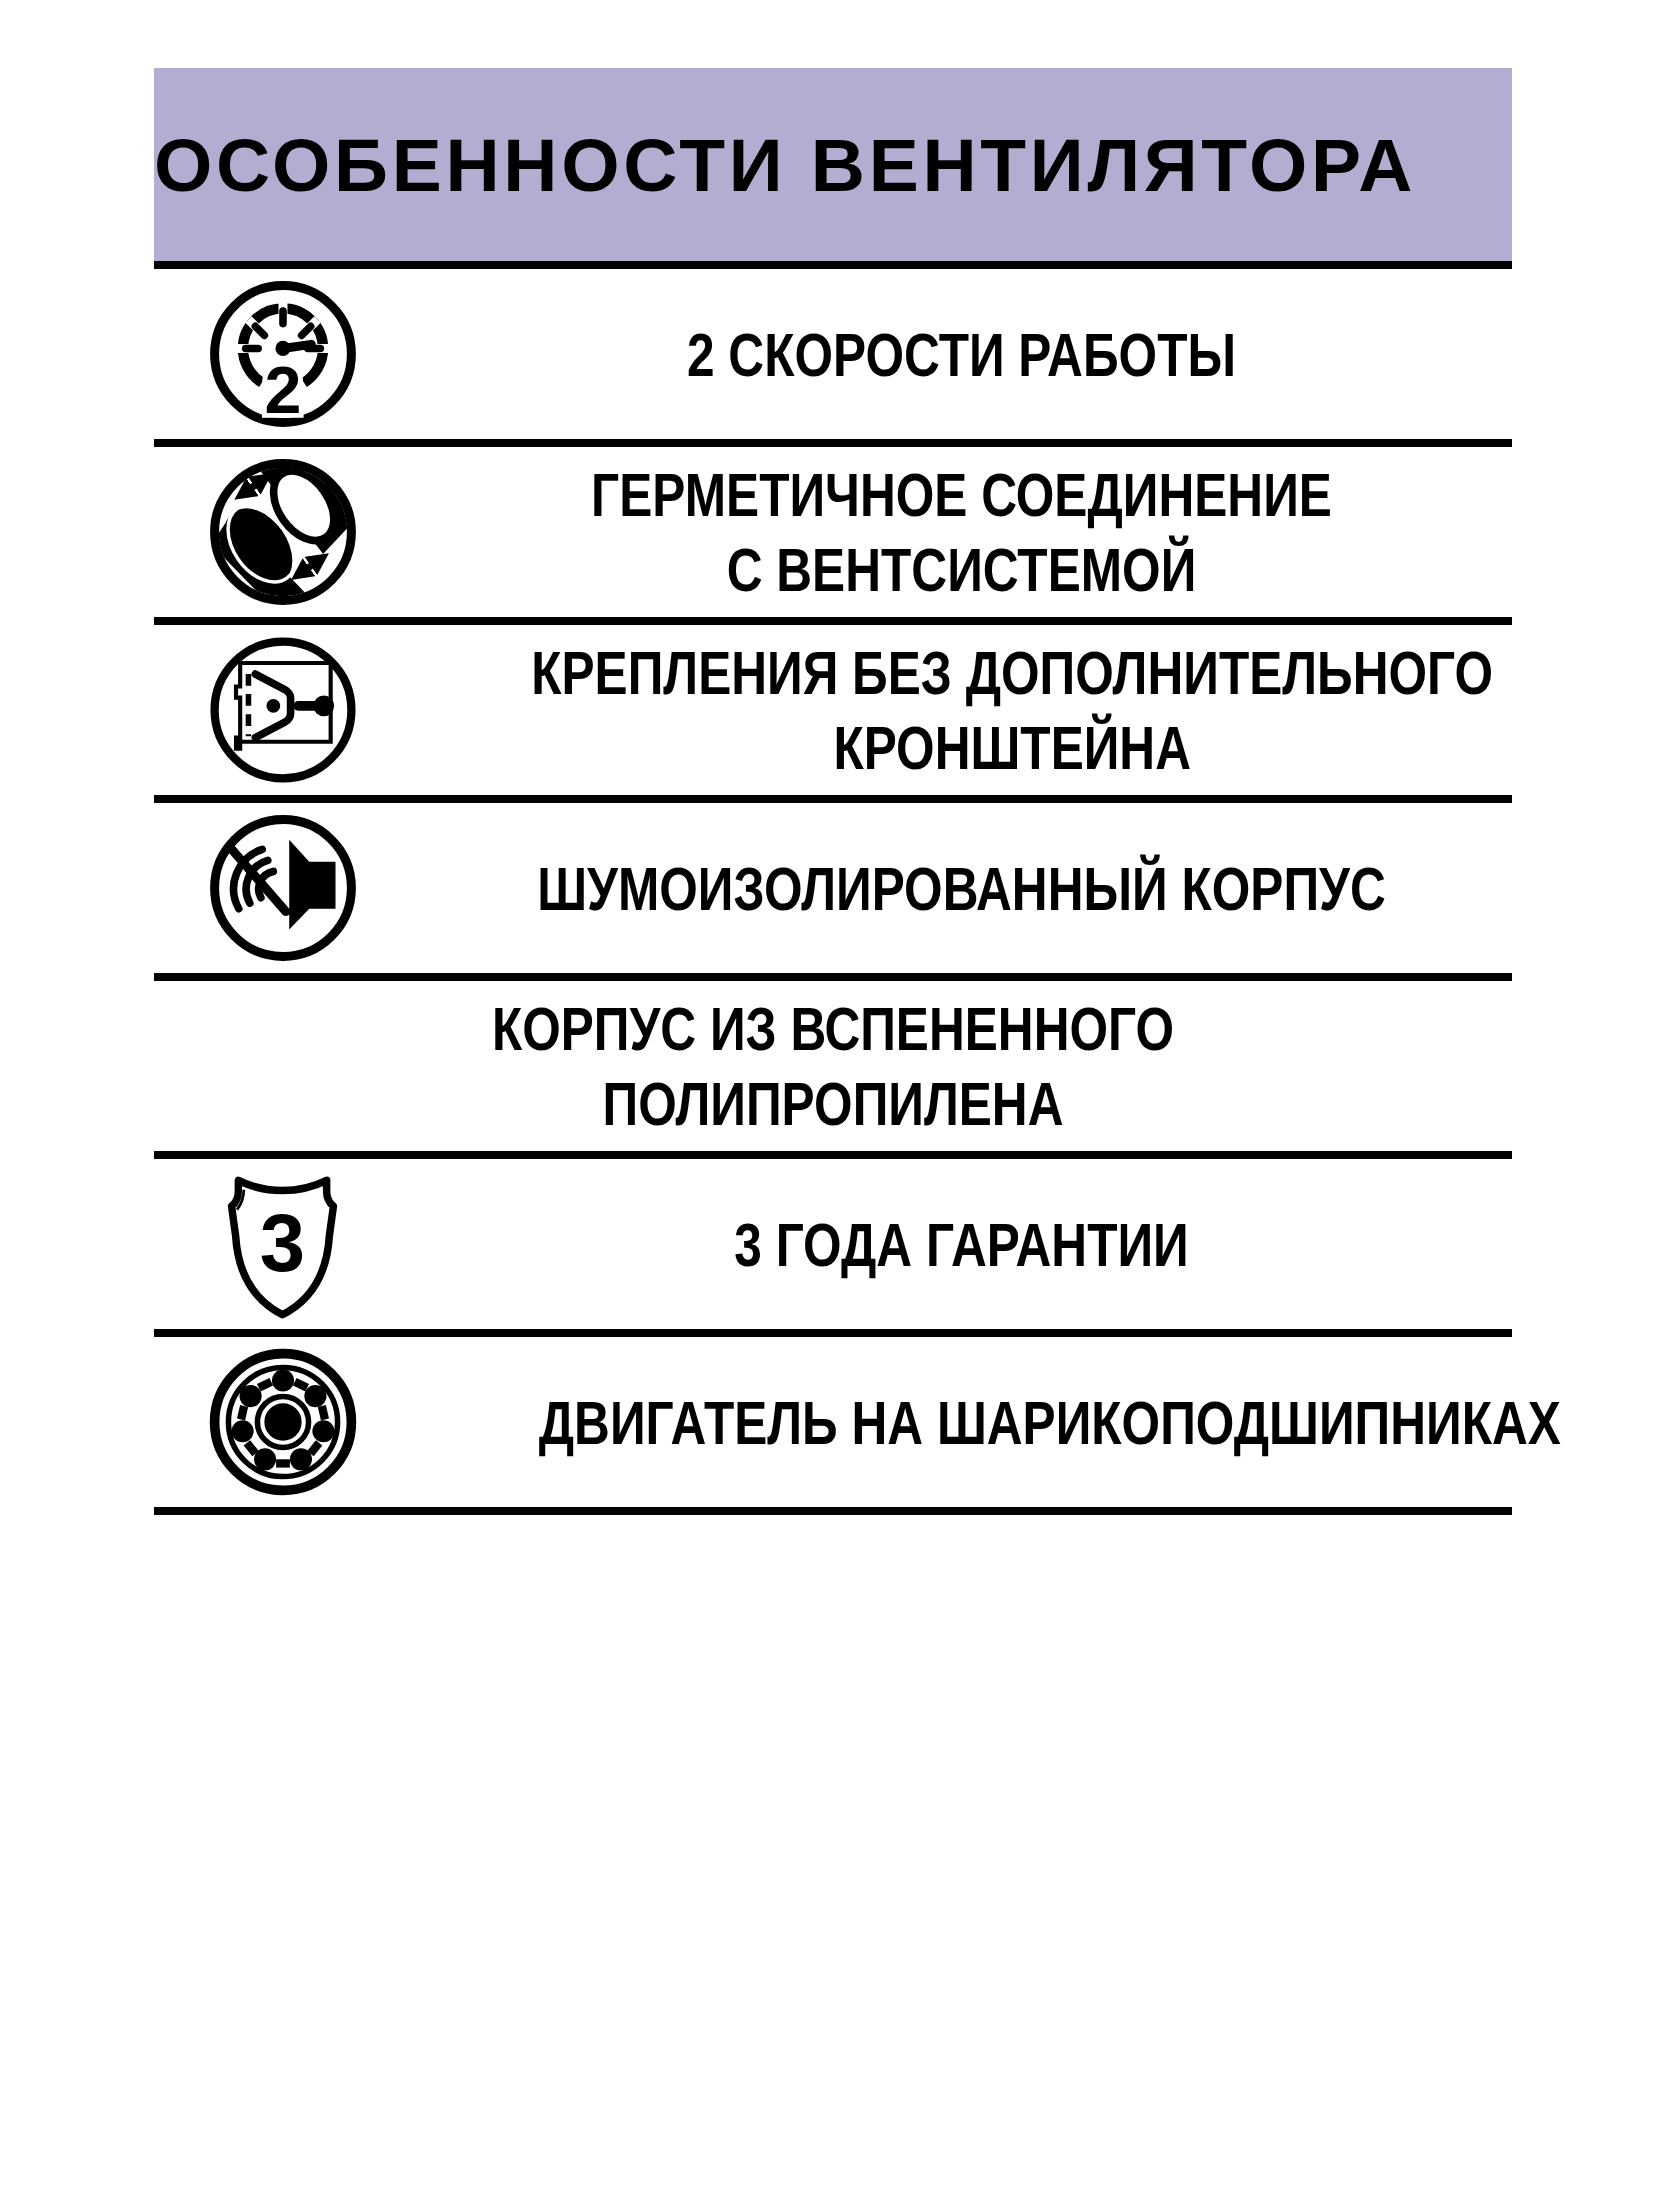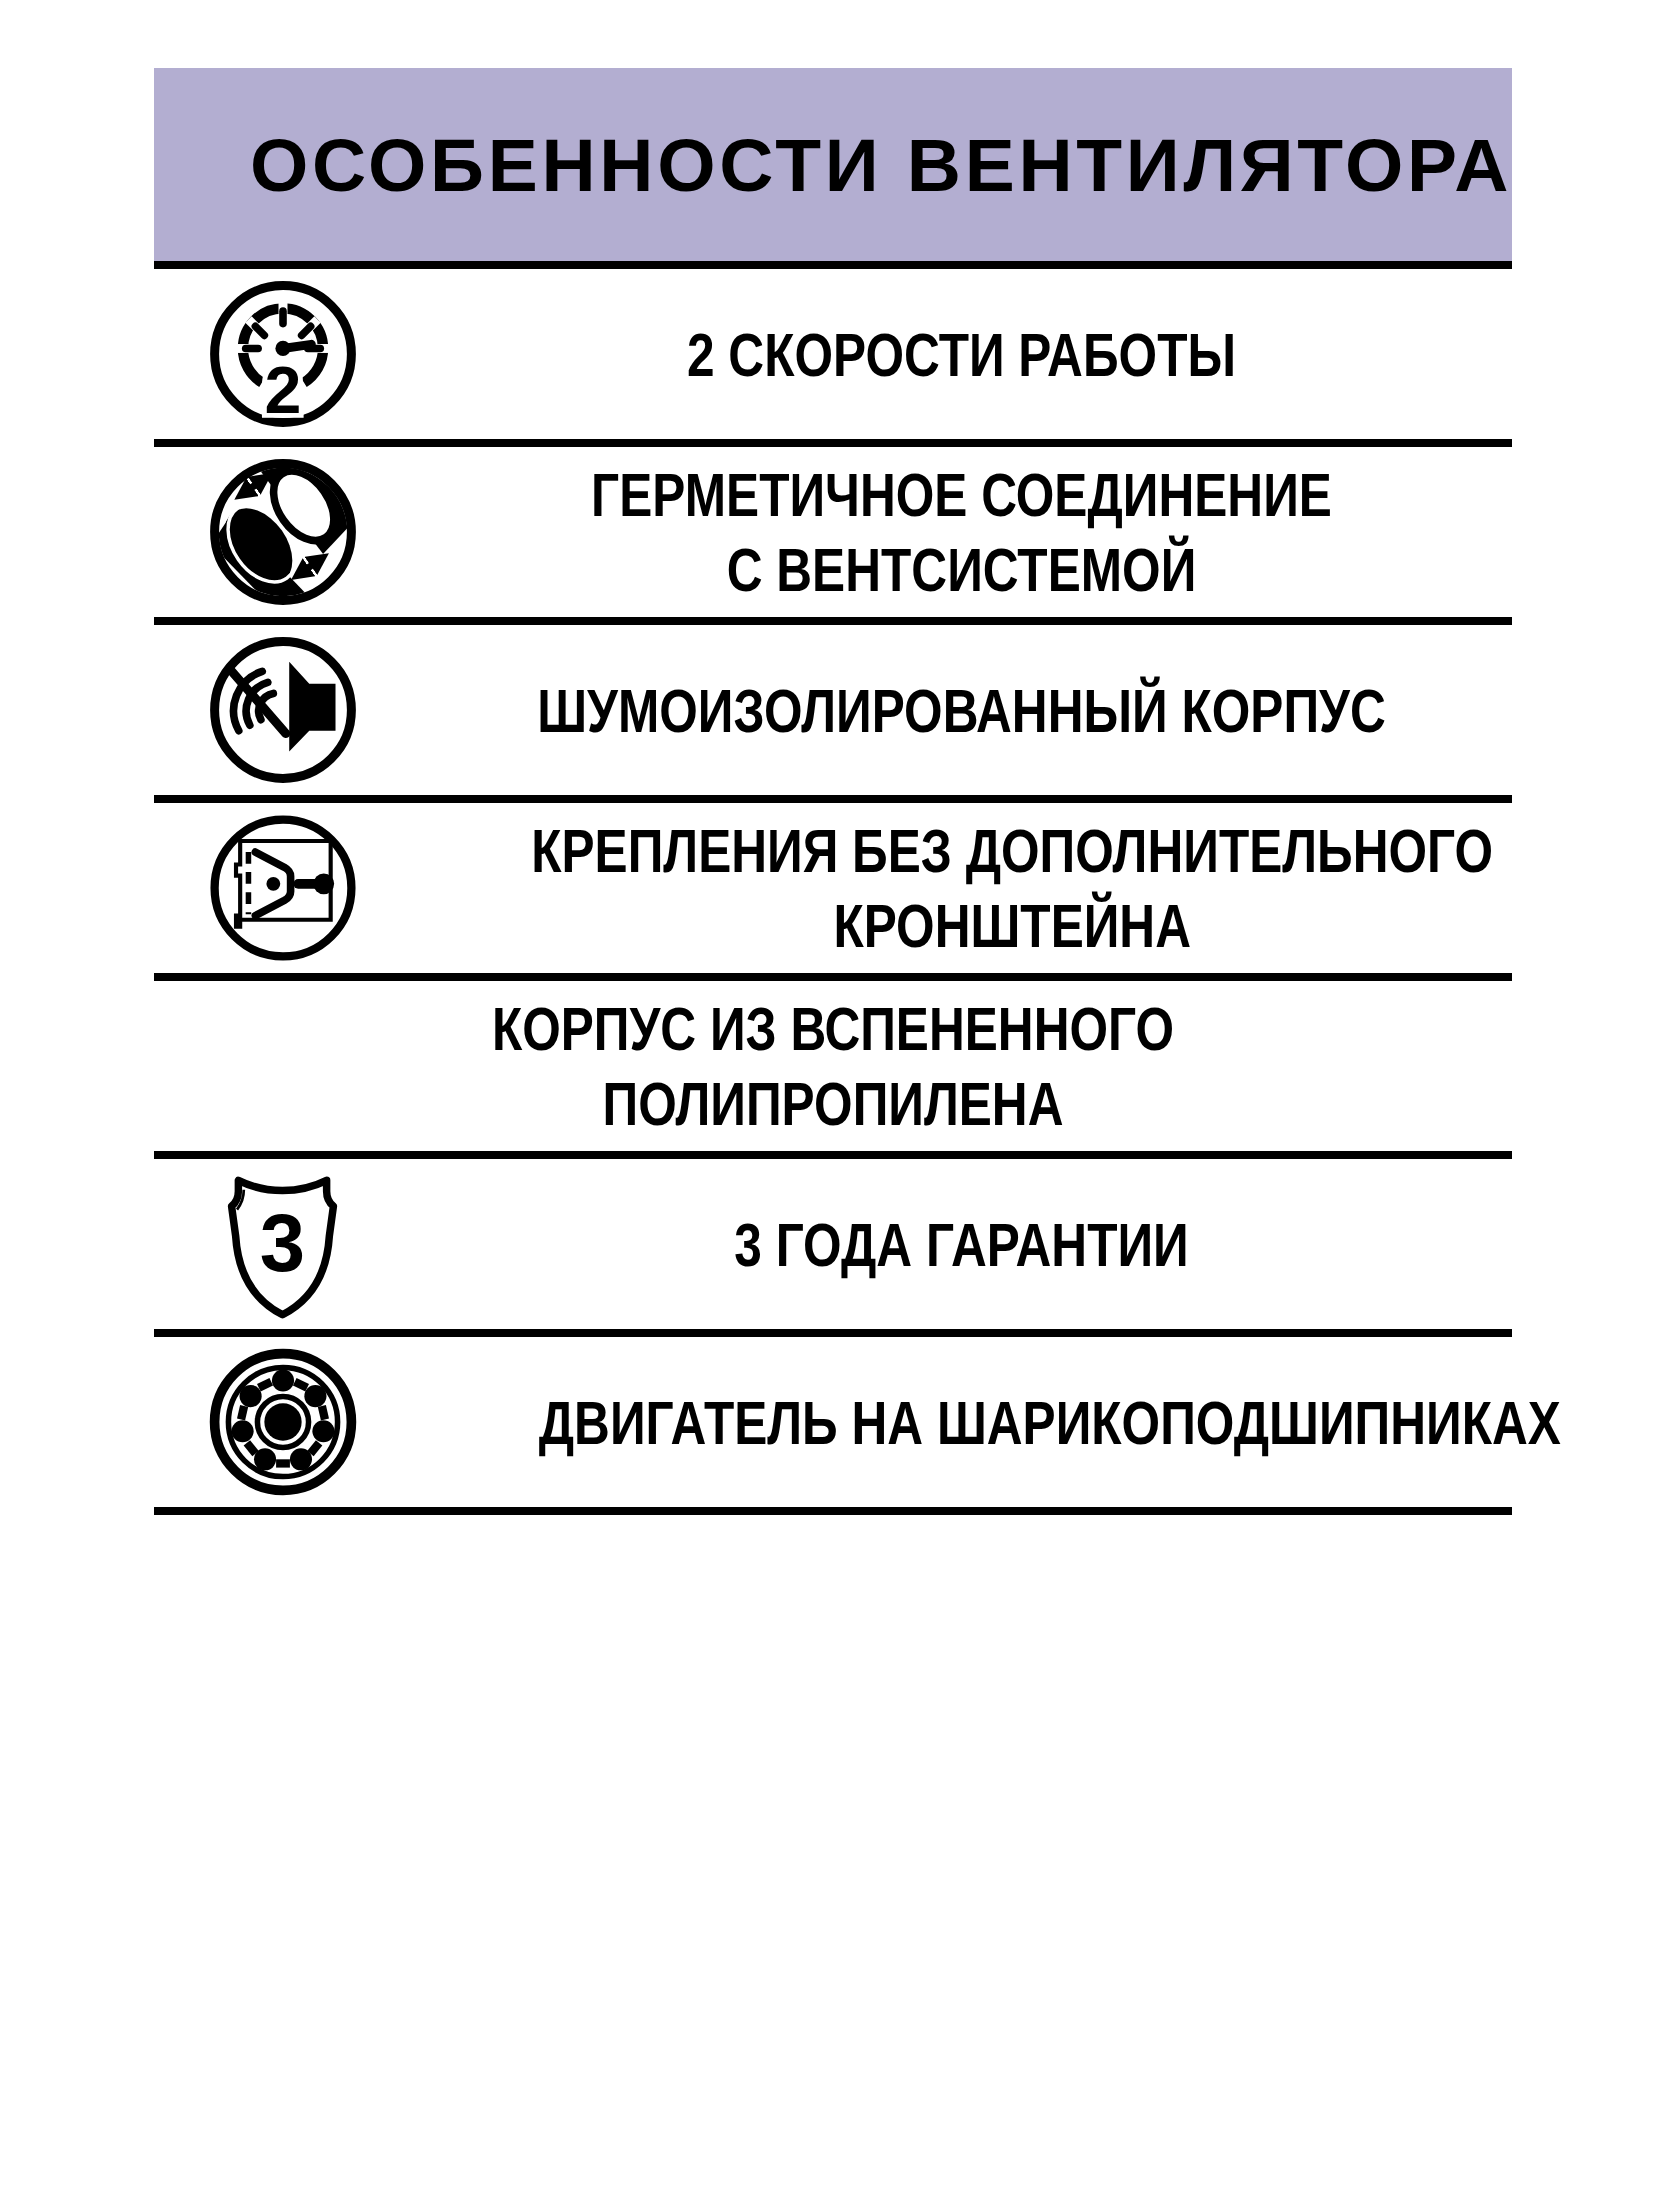--- a/index.html
+++ b/index.html
@@ -1,21 +1,21 @@
 <!DOCTYPE html>
 <html style="font-size:11.8px"><head>
 <meta charset="utf-8">
 <style>
   html,body { margin:0; padding:0; background:#fff; }
   .sheet { position:relative; width:1654px; height:2205px; background:#fff;
            font-family:"Liberation Sans", sans-serif; color:#000; overflow:hidden; }
   .content { position:absolute; left:154px; top:68px; width:1358px; }
 
   .band { height:193px; border-bottom:8.8px solid #000;
-          display:flex; align-items:center; justify-content:flex-end; }
+          display:flex; align-items:center; justify-content:flex-start; }
   .band-title { font-size:75px; font-weight:bold; letter-spacing:3.7px; white-space:nowrap; }
 
   .row { height:170px; border-bottom:8.8px solid #000; display:flex; align-items:stretch; }
   .icon-cell { width:257px; flex:none; display:flex; align-items:center; justify-content:center; }
   .text-cell { flex:1; display:flex; flex-direction:column; align-items:center; justify-content:center;
                transform:scaleX(0.8); transform-origin:50% 50%; }
   .feature-line { font-size:62px; line-height:75px; font-weight:bold; white-space:nowrap; }
 
   svg { display:block; }
   svg text { font-family:"Liberation Sans", sans-serif; font-weight:bold; fill:#000; }
@@ -86,50 +86,50 @@
       </div>
       <div class="text-cell">
         <div class="feature-line">ГЕРМЕТИЧНОЕ СОЕДИНЕНИЕ</div>
         <div class="feature-line">С ВЕНТСИСТЕМОЙ</div>
       </div>
     </div>
 
     <div class="row">
       <div class="icon-cell">
         <svg width="152" height="152" viewBox="0 0 220 220" fill="none" stroke="#000">
+          <circle cx="110" cy="110" r="99" stroke-width="12"></circle>
+          <path d="M48,42 H179 V156 H48 V166 L42,166 L42,150 L48,150 V92 L42,92 L42,76 L48,76 Z" stroke-width="6" stroke-linejoin="miter"></path>
+          <line x1="60" y1="58" x2="60" y2="148" stroke-width="8" stroke-dasharray="17 12"></line>
+          <path d="M70,58 L112,80 Q121,85 121,93 V115 Q121,123 112,128 L70,150" stroke-width="11" stroke-linecap="round" stroke-linejoin="round"></path>
+          <circle cx="96" cy="104" r="10" fill="#000" stroke="none"></circle>
+          <line x1="132" y1="104" x2="163" y2="104" stroke-width="14" stroke-linecap="round"></line>
+          <circle cx="169" cy="104" r="15" fill="#000" stroke="none"></circle>
+        </svg>
+      </div>
+      <div class="text-cell">
+        <div class="feature-line">КРЕПЛЕНИЯ БЕЗ ДОПОЛНИТЕЛЬНОГО</div>
+        <div class="feature-line">КРОНШТЕЙНА</div>
+      </div>
+    </div>
+
+    <div class="row">
+      <div class="icon-cell">
+        <svg width="152" height="152" viewBox="0 0 220 220" fill="none" stroke="#000">
           <circle cx="110" cy="110" r="99" stroke-width="13"></circle>
           <polygon points="119,40 148,72 186,72 186,140 148,140 119,170" fill="#000" stroke="none"></polygon>
           <g stroke-width="11" stroke-linecap="round">
             <path d="M 96,86 A 26,26 0 0 0 78,124"></path>
             <path d="M 88,70 A 43,43 0 0 0 62,132"></path>
             <path d="M 80,54 A 60,60 0 0 0 46,140"></path>
           </g>
           <line x1="34" y1="52" x2="114" y2="144" stroke-width="13" stroke-linecap="round"></line>
         </svg>
       </div>
       <div class="text-cell">
         <div class="feature-line">ШУМОИЗОЛИРОВАННЫЙ КОРПУС</div>
-      </div>
-    </div>
-
-    <div class="row">
-      <div class="icon-cell">
-        <svg width="152" height="152" viewBox="0 0 220 220" fill="none" stroke="#000">
-          <circle cx="110" cy="110" r="99" stroke-width="12"></circle>
-          <path d="M48,42 H179 V156 H48 V166 L42,166 L42,150 L48,150 V92 L42,92 L42,76 L48,76 Z" stroke-width="6" stroke-linejoin="miter"></path>
-          <line x1="60" y1="58" x2="60" y2="148" stroke-width="8" stroke-dasharray="17 12"></line>
-          <path d="M70,58 L112,80 Q121,85 121,93 V115 Q121,123 112,128 L70,150" stroke-width="11" stroke-linecap="round" stroke-linejoin="round"></path>
-          <circle cx="96" cy="104" r="10" fill="#000" stroke="none"></circle>
-          <line x1="132" y1="104" x2="163" y2="104" stroke-width="14" stroke-linecap="round"></line>
-          <circle cx="169" cy="104" r="15" fill="#000" stroke="none"></circle>
-        </svg>
-      </div>
-      <div class="text-cell">
-        <div class="feature-line">КРЕПЛЕНИЯ БЕЗ ДОПОЛНИТЕЛЬНОГО</div>
-        <div class="feature-line">КРОНШТЕЙНА</div>
       </div>
     </div>
 
 
     <div class="row">
       <div class="text-cell">
         <div class="feature-line">КОРПУС ИЗ ВСПЕНЕННОГО</div>
         <div class="feature-line">ПОЛИПРОПИЛЕНА</div>
       </div>
     </div>

